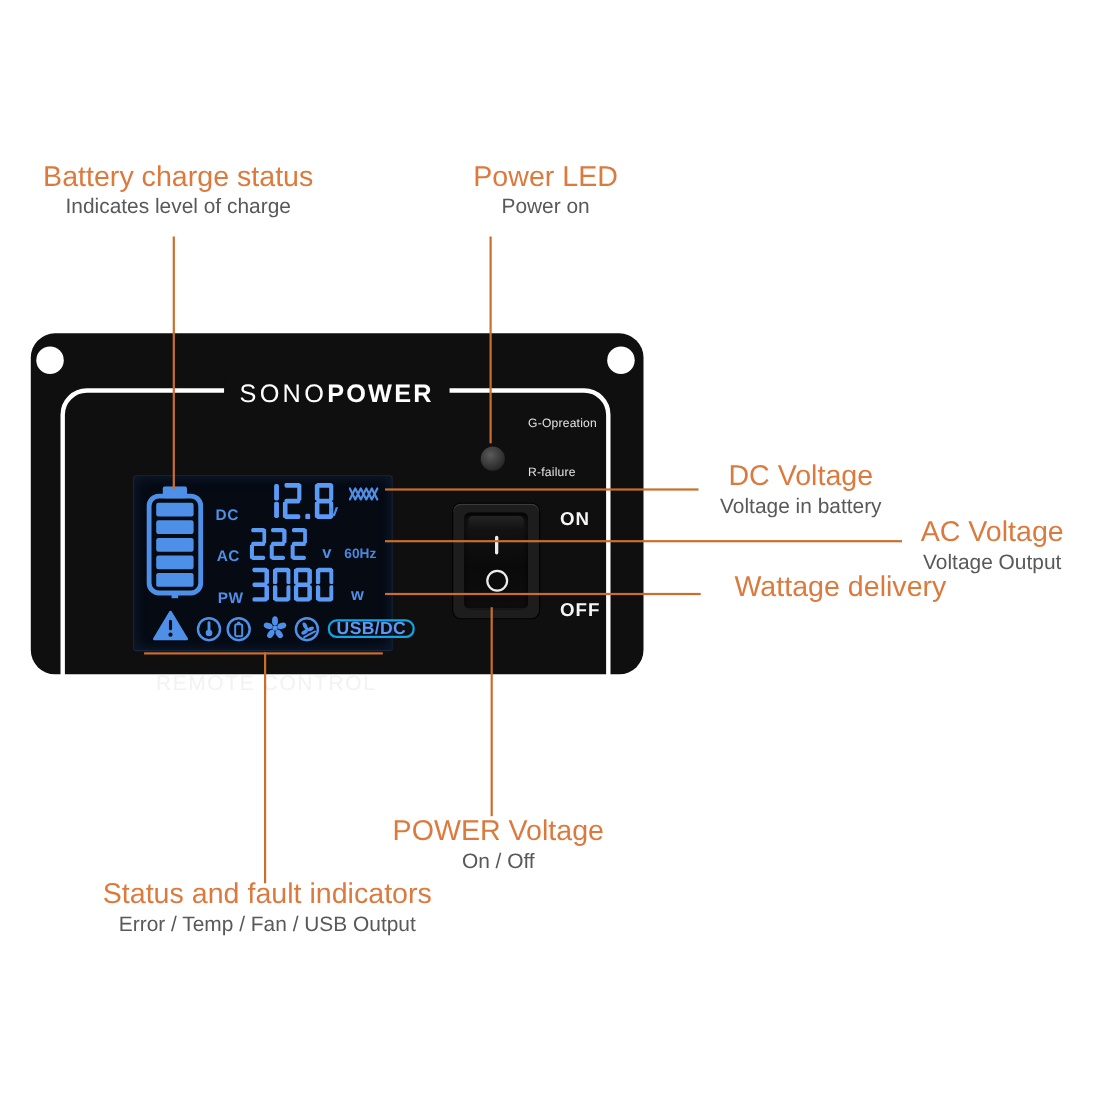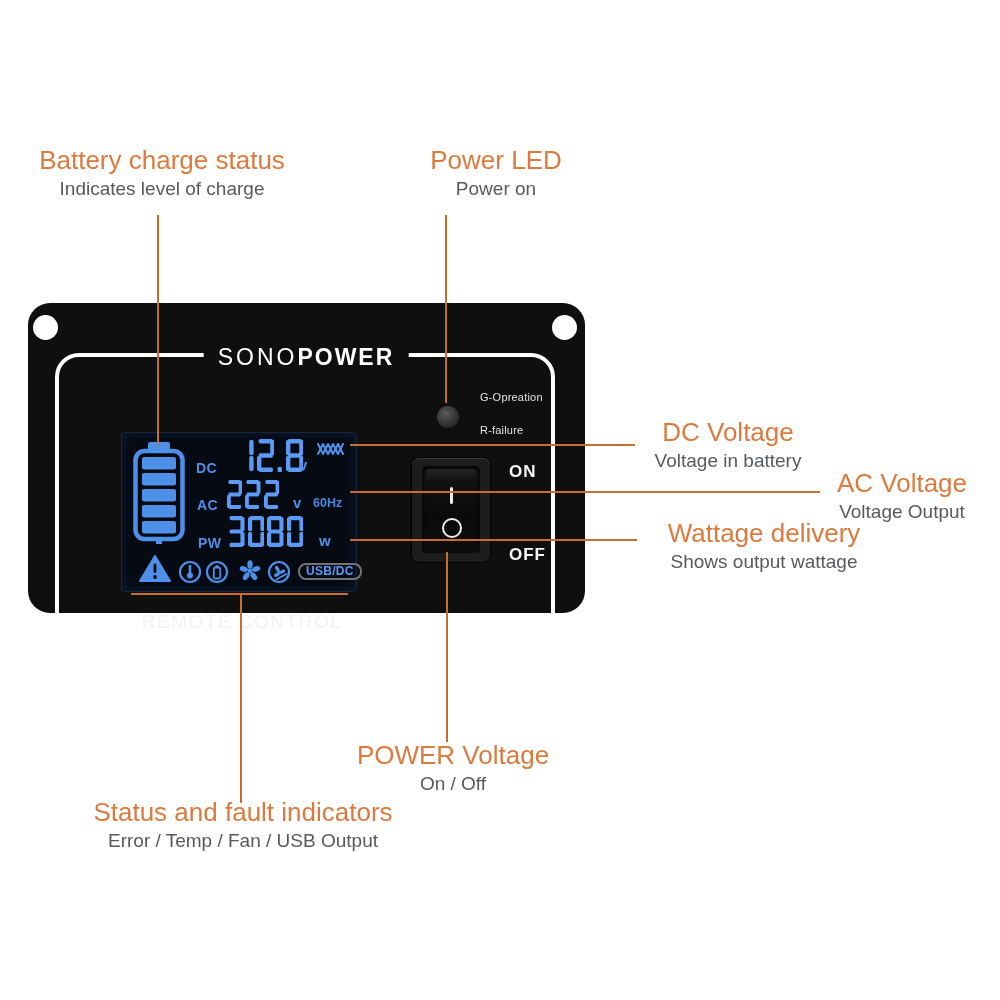--- a/index.html
+++ b/index.html
@@ -28,22 +28,22 @@
   .lcd{position:absolute;left:93px;top:129px;width:236px;height:160px;background:#050A13;
        border-radius:3px;border:1px solid #17263f;box-sizing:border-box;
        box-shadow:inset 0 0 14px rgba(70,130,220,.16);color:#4E90E8;}
   .lcd .abs{position:absolute;}
   .lcd-lbl{font-weight:700;font-size:14px;letter-spacing:.5px;color:#4E90E8;}
   .lcd-unit{font-weight:700;font-size:15px;color:#4E90E8;}
   .lcd-freq{font-weight:700;font-size:12.5px;color:#4787DC;}
   .sseg{display:flex;gap:3px;color:#5B9AF5;}
   .sseg svg{height:100%;width:auto;fill:currentColor;}
   .icon svg{display:block;}
-  .usb-pill{box-sizing:border-box;border:2px solid #737373;border-radius:8px;color:#5B9AF5;
-            font-size:12px;font-weight:700;line-height:13px;padding:0 6px;height:17px;display:flex;
+  .usb-pill{box-sizing:border-box;border:2px solid #0ea5e9;border-radius:8px;color:#5B9AF5;
+            font-size:16px;font-weight:700;line-height:13px;padding:0 6px;height:17px;display:flex;
             align-items:center;justify-content:center;letter-spacing:.3px;}
   .remote{position:absolute;left:214px;top:308px;transform:translateX(-50%);color:#F2F2F2;
           font-size:19px;font-weight:500;letter-spacing:1.5px;white-space:nowrap;text-align:center;}
   
   .switch{position:absolute;left:384px;top:155px;width:78px;height:104px;background:#1D1D1D;
           border-radius:7px;box-shadow:inset 0 1px 0 #3a3a3a, 0 0 0 1px #000;cursor:pointer;}
   .rocker{position:absolute;left:10px;right:10px;top:8px;bottom:8px;border-radius:5px;
           background:linear-gradient(180deg,#161616 0%,#0a0a0a 55%,#0d0d0d 100%);
           box-shadow:inset 0 3px 5px rgba(0,0,0,.9), inset 0 -1px 0 #1f1f1f;}
   .rocker-top{position:absolute;left:4px;right:4px;top:3px;height:14px;border-radius:4px;
@@ -70,21 +70,20 @@
   <div class="co" style="left:728px;top:418px;">
     <div class="co-title">DC Voltage</div>
     <div class="co-sub">Voltage in battery</div>
   </div>
   <div class="co" style="left:902px;top:469px;">
     <div class="co-title">AC Voltage</div>
     <div class="co-sub">Voltage Output</div>
   </div>
   <div class="co" style="left:764px;top:519px;">
     <div class="co-title">Wattage delivery</div>
-    <div class="co-sub">Shows output wattage</div>
   </div>
 
   <div class="co" style="left:453px;top:741px;">
     <div class="co-title">POWER Voltage</div>
     <div class="co-sub">On / Off</div>
   </div>
   <div class="co" style="left:243px;top:798px;">
     <div class="co-title">Status and fault indicators</div>
     <div class="co-sub">Error / Temp / Fan / USB Output</div>
   </div>
@@ -104,21 +103,21 @@
     <div class="screw" style="left:5px;top:376px;"></div>
     <div class="screw" style="left:524px;top:376px;"></div>
 
     <div class="inner-border"></div>
 
     <div class="brand">
       <span class="sono">SONO</span><span class="power">POWER</span>
     </div>
 
     <div class="led"></div>
-    <div class="led-label" style="top:88px;">G-Opreation</div>
+    <div class="led-label" style="top:76px;">G-Opreation</div>
     <div class="led-label" style="top:121px;">R-failure</div>
 
     <div class="lcd">
       <div class="abs icon" style="left:11px;top:9px;width:52px;height:102px;">
         <svg viewBox="0 0 52 102" width="52" height="102" fill="#4E90E8">
           <rect x="15" y="0" width="22" height="11" rx="2"></rect>
           <rect x="2.5" y="9" width="47" height="88" rx="9" fill="none" stroke="#4E90E8" stroke-width="4.5"></rect>
           <rect x="9" y="15" width="34" height="12.5" rx="2"></rect>
           <rect x="9" y="31" width="34" height="12.5" rx="2"></rect>
           <rect x="9" y="47" width="34" height="12.5" rx="2"></rect>

